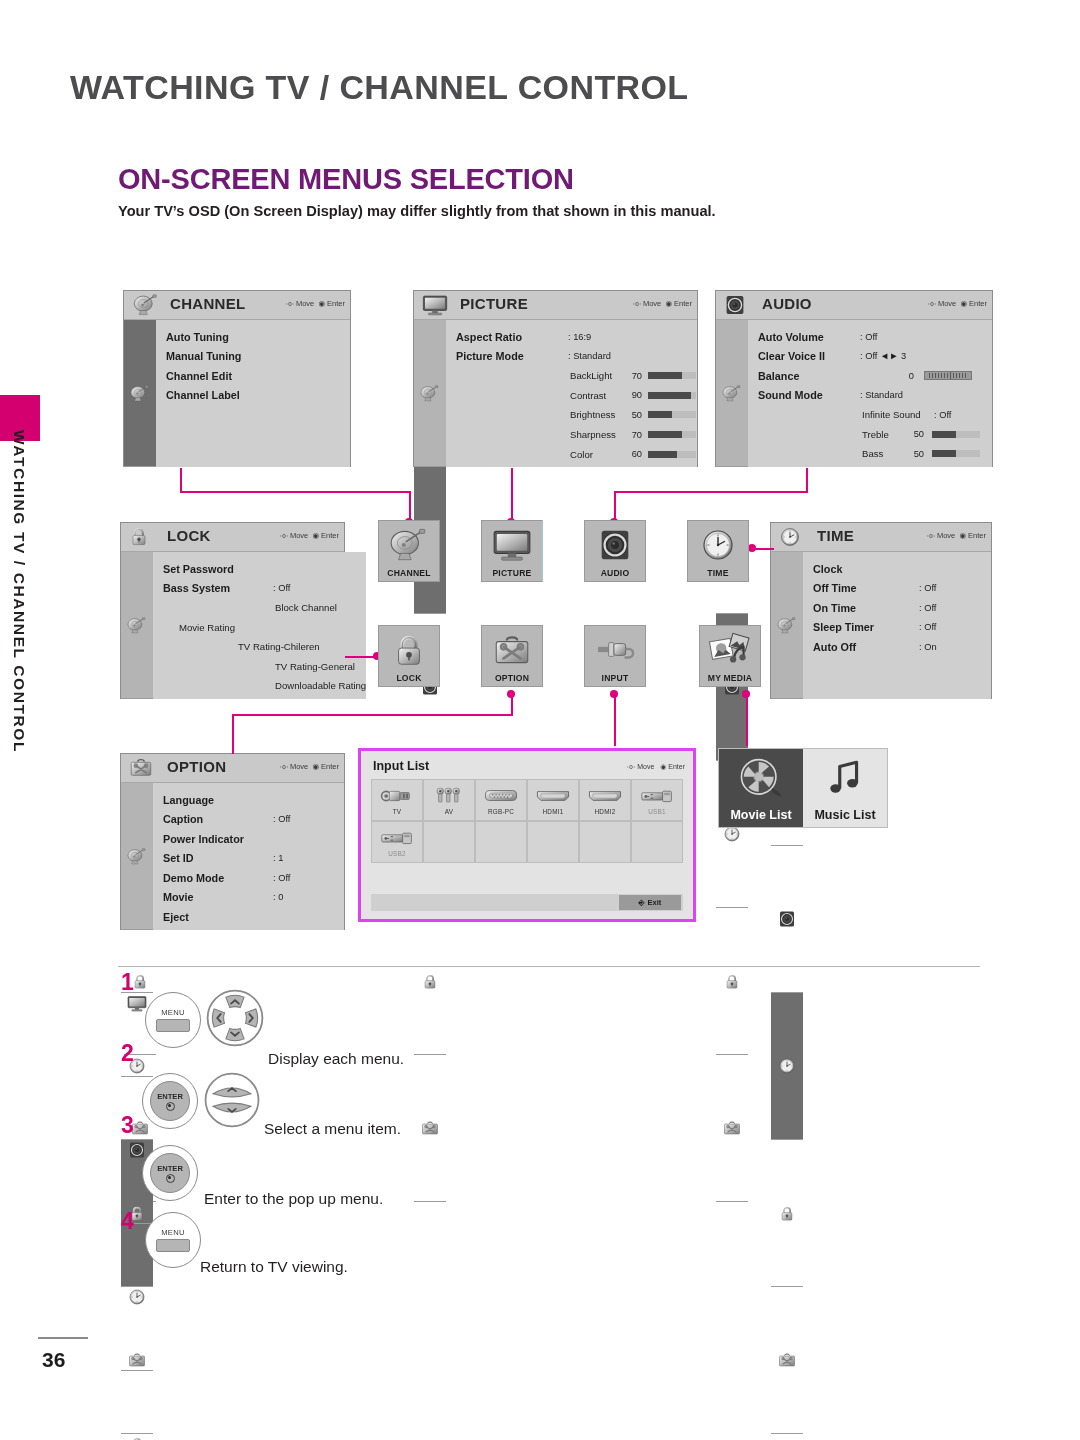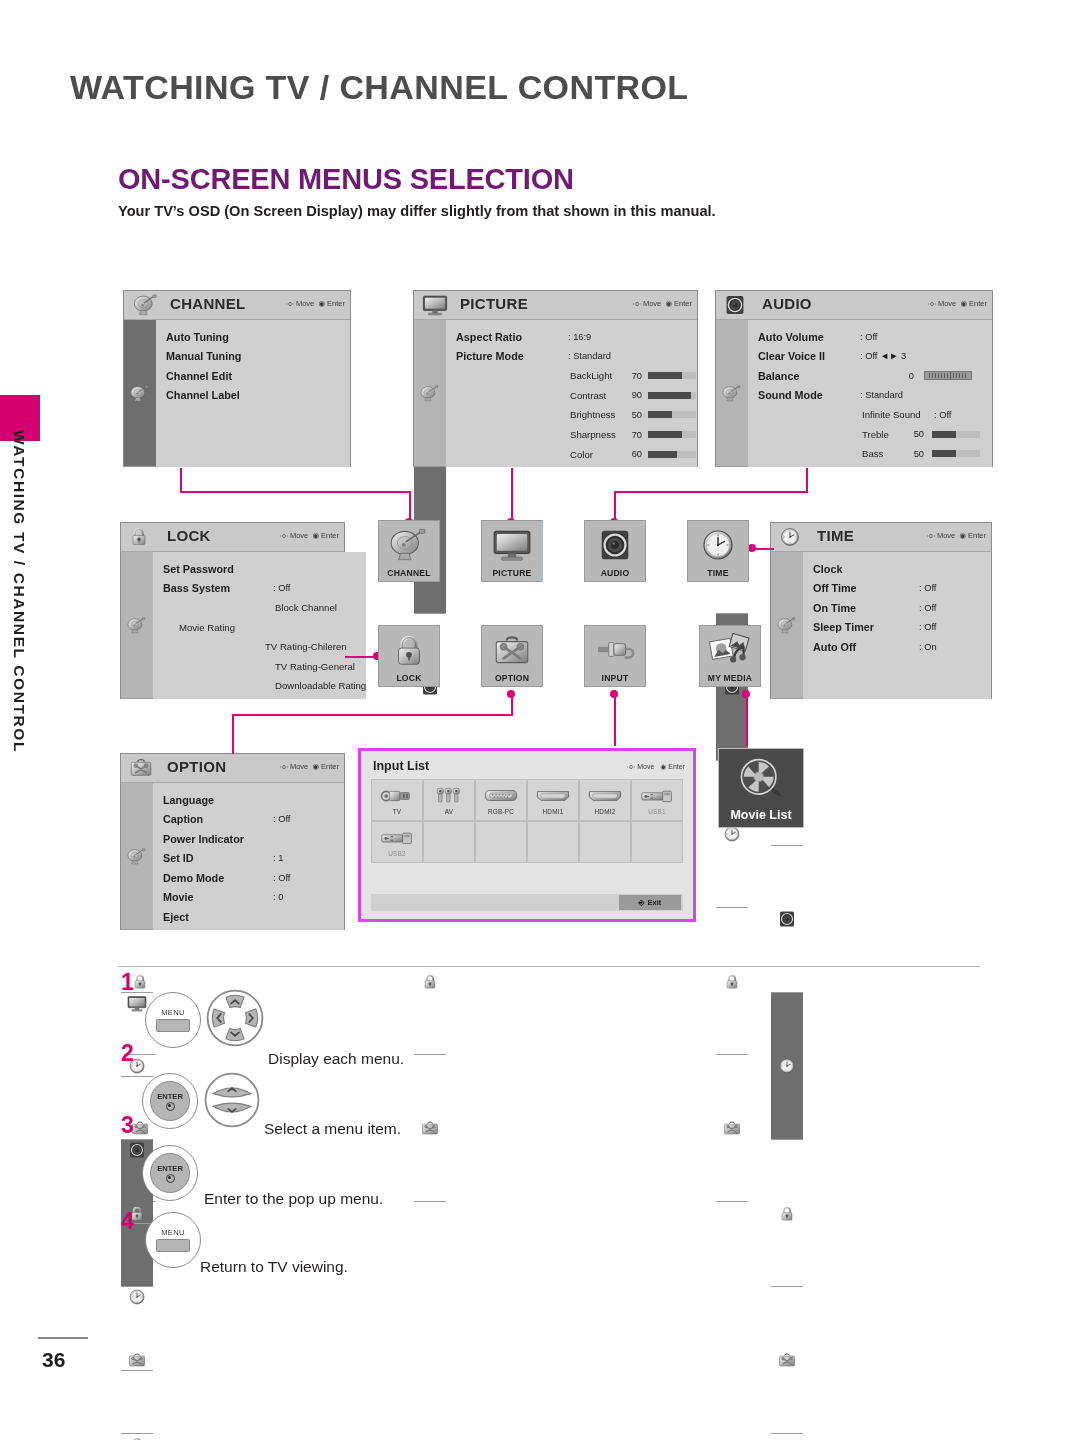--- a/index.html
+++ b/index.html
@@ -703,21 +703,21 @@
         <span class="lbl">Bass System</span>
         <span class="val" style="left:120px">: Off</span>
       </div>
       <div class="mrow">
           <span class="lbl sub" style="padding-left:122px">Block Channel</span>
         </div>
       <div class="mrow">
           <span class="lbl sub" style="">Movie Rating</span>
         </div>
       <div class="mrow">
-          <span class="lbl sub" style="padding-left:112px">TV Rating-Chileren</span>
+          <span class="lbl sub" style="padding-left:85px">TV Rating-Chileren</span>
         </div>
       <div class="mrow">
           <span class="lbl sub" style="padding-left:122px">TV Rating-General</span>
         </div>
       <div class="mrow">
           <span class="lbl sub" style="padding-left:122px">Downloadable Rating</span>
         </div>
     </div>
   </div>
 </div>
@@ -1053,20 +1053,28 @@
 
 <div id="mymedia" style="left:718px; top:748px;">
   <div class="mm sel">
     <span class="mmg">
         <svg width="46" height="42" viewBox="0 0 40 36">
           <use href="#ic-film"></use>
         </svg>
       </span>
     <span class="mml">Movie List</span>
   </div>
+  <div class="mm">
+    <span class="mmg">
+        <svg width="42" height="42" viewBox="0 0 40 40">
+          <use href="#ic-music"></use>
+        </svg>
+      </span>
+    <span class="mml">Music List</span>
+  </div>
 </div>
 
 <div id="hr-top"></div>
 
 <div class="stepnum" style="left:121px; top:969px;">1</div>
 <div class="btn-circle" style="left:145px; top:992px; width:56px; height:56px;">
   <span class="cap">MENU</span>
   <span class="pad"></span>
 </div>
 <div class="btn-circle" style="left:205px; top:990px; width:60px; height:60px; border:none;">

